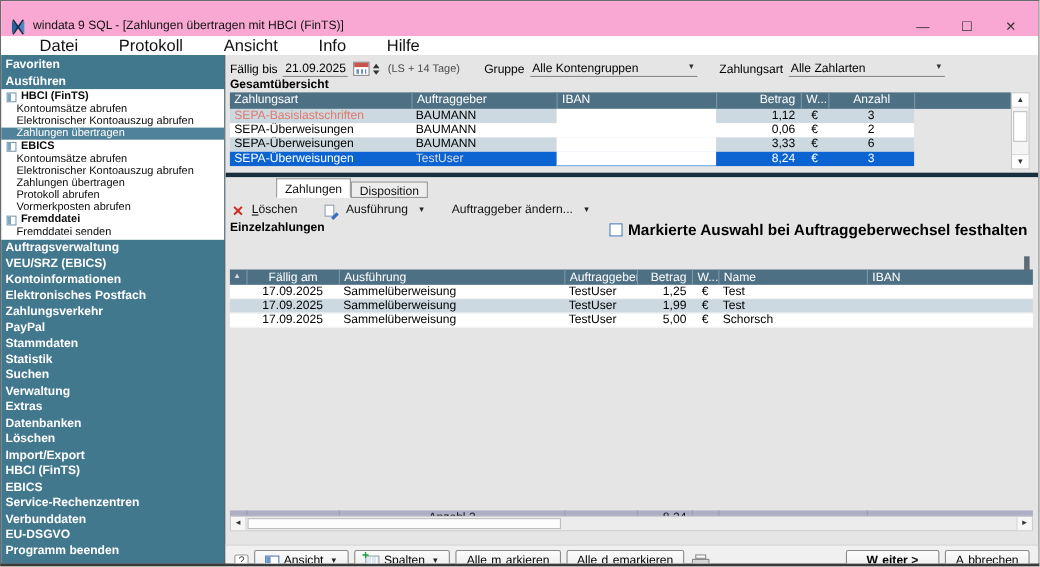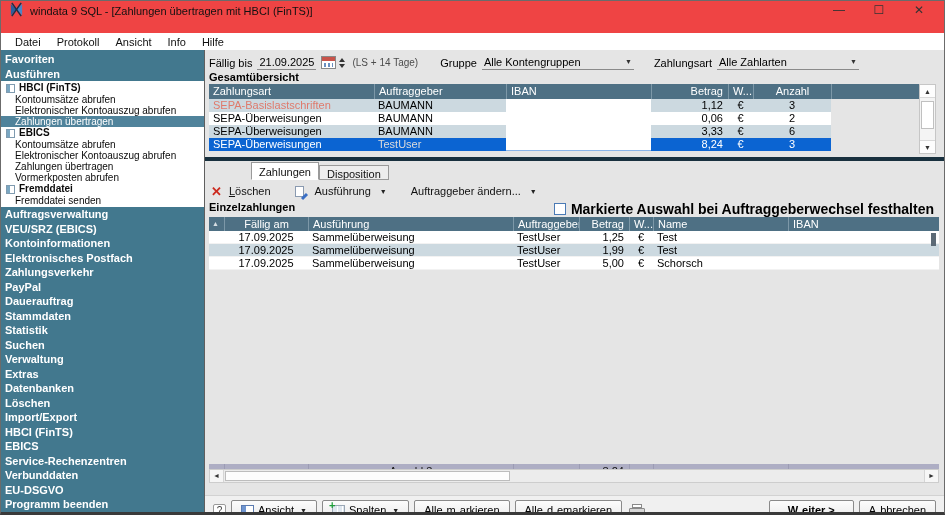--- a/index.html
+++ b/index.html
@@ -3,28 +3,28 @@
 <meta charset="utf-8">
 <style>
   * { margin:0; padding:0; box-sizing:border-box; }
   html,body { background:#cfcfcf; }
   body { font-family:"Liberation Sans", sans-serif; }
   .window {
     position:relative; width:945px; height:515px; background:#fff;
     border:1px solid #6b6b6b; border-bottom:3px solid #3a3a3a; overflow:hidden;
   }
   
-  .titlebar { height:24px; display:flex; align-items:flex-end; background:#ef4444; padding:16px 6px; }
+  .titlebar { height:24px; display:flex; align-items:flex-start; background:#f9a8d4; padding:16px 6px; }
   .app-icon { width:15px; height:15px; margin:0 6px 0 2px; }
   .title-text { font-size:11px; color:#111; flex:1; }
   .win-controls { display:flex; gap:14px; margin-right:6px; }
   .win-btn { width:26px; text-align:center; font-size:12px; color:#333; cursor:default; }
   
   .menubar { height:17px; display:flex; align-items:center; gap:0; padding-left:6px; background:#fff; }
-  .menu-item { font-size:11px; color:#111; padding:1px 8px; }
+  .menu-item { font-size:15px; color:#111; padding:1px 8px;margin-left:21px; }
   
   .body { display:flex; height:474px; }
   
   .sidebar { width:204px; background:var(--teal,#42788E); border-right:1px solid #5f5f5f; padding-top:2px; overflow:hidden; }
   .sb-item { height:14.5px; line-height:14.5px; padding-left:4px; color:#fff; font-weight:bold; font-size:11px; white-space:nowrap; cursor:default; }
   .tree { background:#fff; padding:1px 0; }
   .tree-row { height:11px; line-height:11px; font-size:10px; color:#0a0a0a; padding-left:14px; white-space:nowrap; }
   .tree-group { height:12px; line-height:12px; font-weight:bold; padding-left:5px; display:flex; align-items:center; gap:4px; }
   .mod-icon { display:inline-block; width:9px; height:9px; border:1px solid #7f9bb0; background:#fff; position:relative; }
   .mod-icon::before { content:""; position:absolute; left:0; top:0; bottom:0; width:3px; background:#7aa7c2; }
@@ -83,21 +83,21 @@
   .page-icon .pg { position:absolute; left:0; top:1px; width:9px; height:11px; background:#fff; border:1px solid #8a9ab0; }
   .page-icon .pen { position:absolute; right:0; bottom:0; width:7px; height:3px; background:#3a6fc4; transform:rotate(-45deg); }
   .tb-arrow { font-size:7px; color:#222; margin-left:2px; }
   
   .pay-title { top:151px; }
   .chk-row { position:absolute; top:151px; right:10px; display:flex; align-items:center; gap:5px; }
   .checkbox { width:12px; height:12px; border:1px solid #4a7ab5; background:#fff; }
   .chk-label { font-weight:bold; font-size:14px; color:#000; }
   
   .pay { position:absolute; top:167px; left:4px; width:730px; font-size:11px; }
-  .pay .thead { height:14px; line-height:14px; }
+  .pay .thead { height:14px; line-height:14px;margin-top:28px; }
   .p0{width:15px;} .p1{width:84px;} .p2{width:205px;} .p3{width:66px;} .p4{width:50px;} .p5{width:24px;} .p6{width:135px;} .p7{flex:1;}
   .sort-arrow { font-size:7px; color:#d7dee3; padding-left:3px; }
   .pay .tr { border-bottom:1px solid #f2f2f2; }
   .pay-thumb { position:absolute; top:183px; left:726px; width:5px; height:13px; background:#5c6a76; }
   
   .summary { position:absolute; top:414px; left:4px; width:730px; height:14px; display:flex; background:var(--summary,#AEAEC4); font-size:11px; line-height:14px; color:#111; }
   .summary .td { border-left:1px solid #9c9cb4; }
   .summary .td:first-child { border-left:none; }
   
   .hscroll { position:absolute; top:419px; left:4px; width:730px; height:14px; background:#ececec; border:1px solid #cdcdcd; }
@@ -163,35 +163,35 @@
         <div class="tree-row">Kontoumsätze abrufen</div>
         <div class="tree-row">Elektronischer Kontoauszug abrufen</div>
         <div class="tree-row tree-sel">Zahlungen übertragen</div>
         <div class="tree-row tree-group">
             <span class="mod-icon"></span>
             <span>EBICS</span>
           </div>
         <div class="tree-row">Kontoumsätze abrufen</div>
         <div class="tree-row">Elektronischer Kontoauszug abrufen</div>
         <div class="tree-row">Zahlungen übertragen</div>
+        <div class="tree-row">Protokoll abrufen</div>
         <div class="tree-row">Vormerkposten abrufen</div>
         <div class="tree-row tree-group">
             <span class="mod-icon"></span>
             <span>Fremddatei</span>
           </div>
         <div class="tree-row">Fremddatei senden</div>
       </div>
 
       <div class="sb-item">Auftragsverwaltung</div>
       <div class="sb-item">VEU/SRZ (EBICS)</div>
       <div class="sb-item">Kontoinformationen</div>
       <div class="sb-item">Elektronisches Postfach</div>
       <div class="sb-item">Zahlungsverkehr</div>
       <div class="sb-item">PayPal</div>
-      <div class="sb-item">Dauerauftrag</div>
       <div class="sb-item">Stammdaten</div>
       <div class="sb-item">Statistik</div>
       <div class="sb-item">Suchen</div>
       <div class="sb-item">Verwaltung</div>
       <div class="sb-item">Extras</div>
       <div class="sb-item">Datenbanken</div>
       <div class="sb-item">Löschen</div>
       <div class="sb-item">Import/Export</div>
       <div class="sb-item">HBCI (FinTS)</div>
       <div class="sb-item">EBICS</div>

